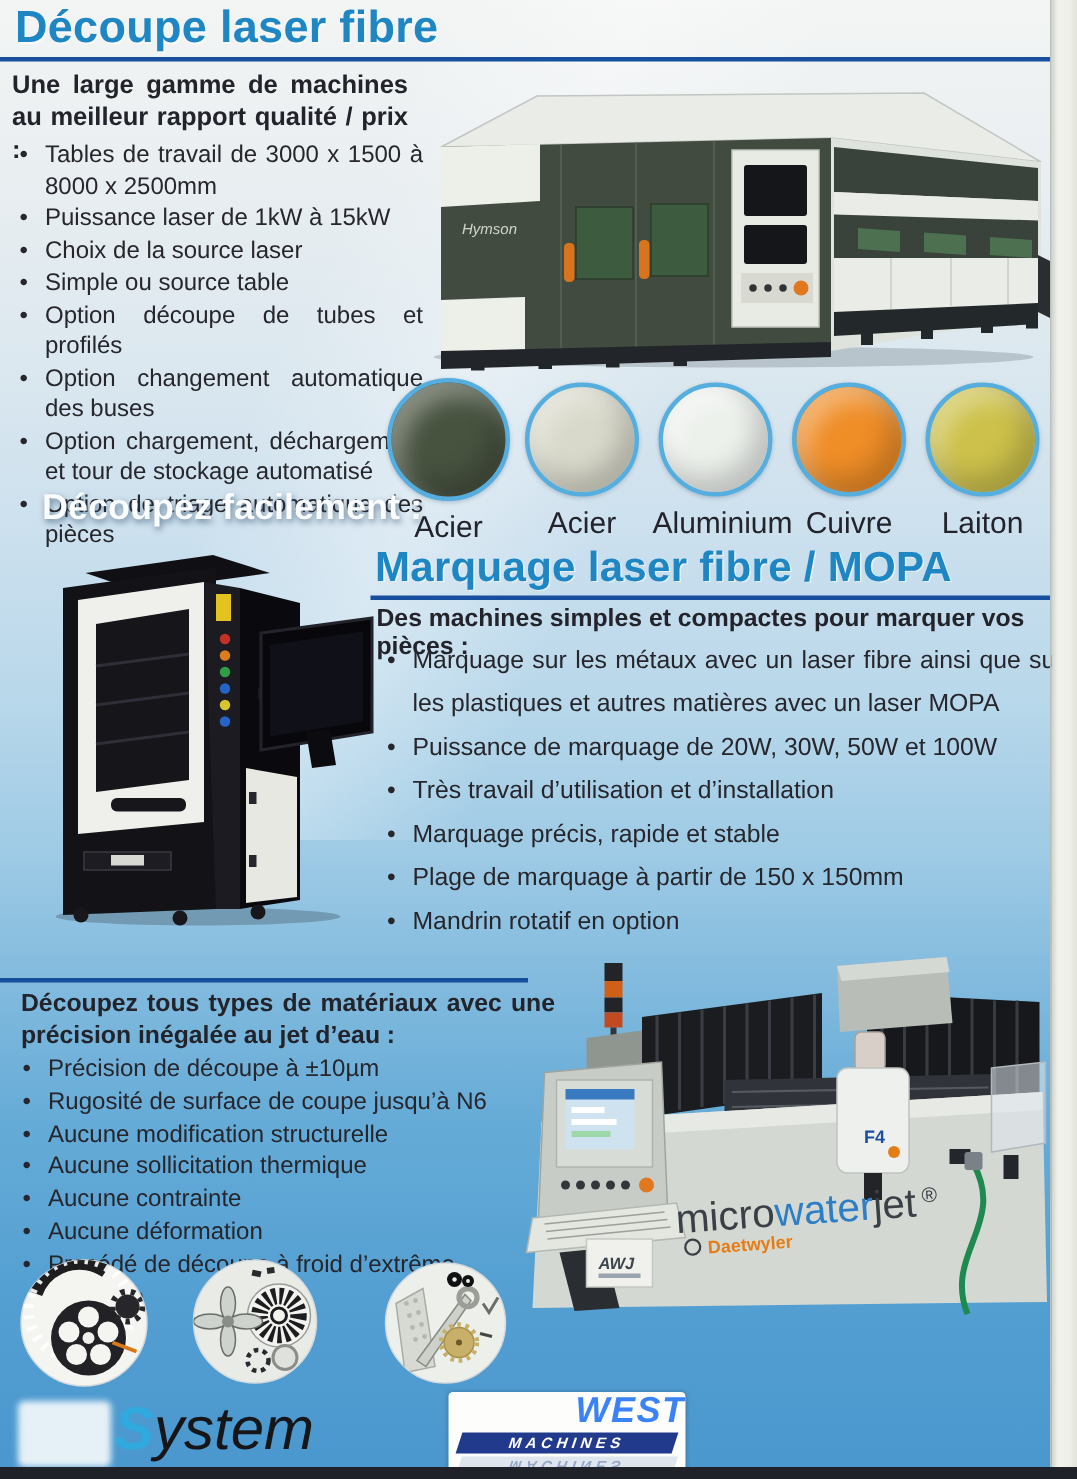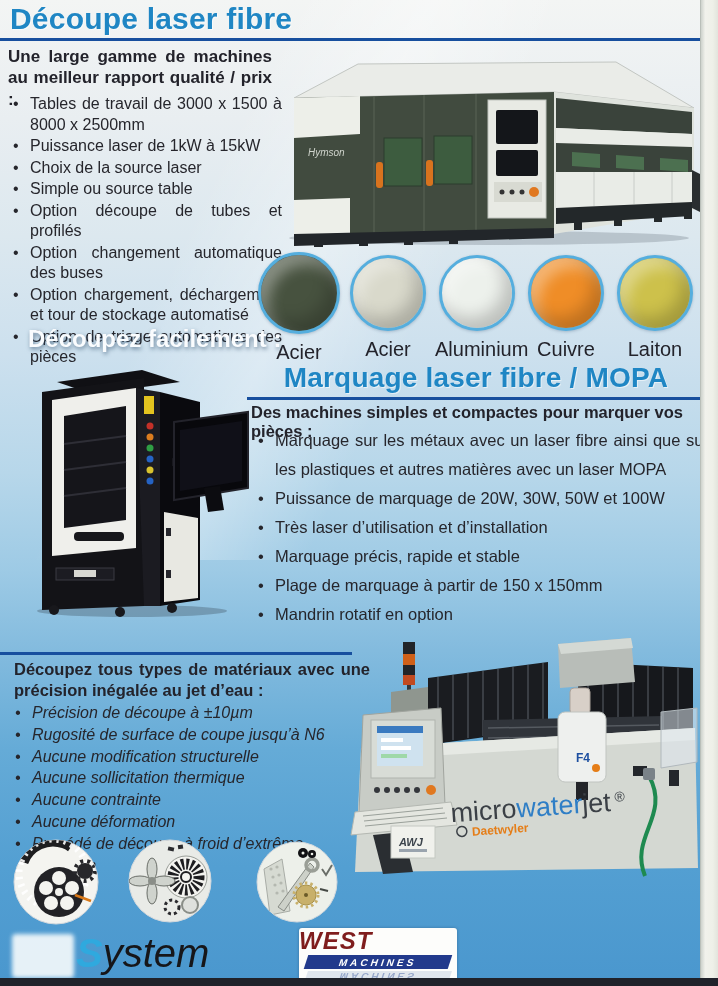--- a/index.html
+++ b/index.html
@@ -4,38 +4,38 @@
 <style>
   html,body{margin:0;padding:0;}
   body{width:718px;height:986px;font-family:"Liberation Sans",sans-serif;}
   #page{position:relative;width:718px;height:986px;overflow:hidden;
     background:linear-gradient(180deg,#f3f5f4 0%,#e9eef1 12%,#dce8ef 24%,#cce0ee 36%,#b7d7ea 48%,#9dcae5 58%,#83bbde 66%,#65abd7 76%,#539fd2 88%,#4a97ce 100%);}
   .sheen{position:absolute;left:0;top:0;width:718px;height:560px;pointer-events:none;
     background:linear-gradient(115deg,rgba(255,255,255,0) 30%,rgba(255,255,255,.35) 44%,rgba(255,255,255,0) 58%);}
   h1,h2,p,ul{margin:0;padding:0;}
   .title{position:absolute;font-weight:700;color:#1f86c4;text-shadow:1px 1px 0 rgba(255,255,255,.55);letter-spacing:.2px;}
   #sec1-title{left:10px;top:2px;font-size:30px;}
-  #sec2-title{left:250px;top:362px;width:452px;text-align:center;font-size:28px;}
+  #sec2-title{left:250px;top:362px;width:452px;text-align:left;font-size:28px;}
   #sec3-title{left:8px;top:615px;font-size:29px;}
   .rule{position:absolute;height:3px;background:#174f9e;}
   #rule1{left:0;top:38px;width:700px;}
   #rule2{left:247px;top:397px;width:453px;}
   #rule3{left:0;top:652px;width:352px;}
   .intro{position:absolute;font-weight:700;color:#23232b;text-align:justify;}
   #sec1-intro{left:8px;top:46px;width:264px;font-size:17px;line-height:1.25;}
   #sec2-intro{left:251px;top:403px;width:456px;font-size:16.5px;text-align:left;}
   #sec3-intro{left:14px;top:659px;width:356px;font-size:16.5px;line-height:1.25;}
   .bullets{position:absolute;list-style:none;color:#26262c;}
   .bullets li{position:relative;padding-left:24px;}
   .bullets li::before{content:"•";position:absolute;left:7px;top:0;}
   #sec1-bullets{left:6px;top:94px;width:276px;}
   #sec1-bullets li{font-size:16px;line-height:20.5px;margin-bottom:1px;text-align:justify;}
   #sec2-bullets{left:251px;top:426px;width:458px;}
   #sec2-bullets li{font-size:16.5px;line-height:29px;text-align:justify;}
-  #sec3-bullets{left:8px;top:702px;width:348px;font-style:italic;}
+  #sec3-bullets{left:8px;top:702px;width:348px;}
   #sec3-bullets li{font-size:16px;line-height:21.8px;}
   #materials{position:absolute;left:257px;top:252px;width:440px;display:flex;justify-content:space-between;}
   .material{text-align:center;width:84px;}
   .swatch{width:70px;height:70px;border-radius:50%;border:3px solid #55aede;margin:3px auto 0;
     box-shadow:inset -8px -10px 16px rgba(0,0,0,.20),inset 8px 10px 14px rgba(255,255,255,.35),0 1px 3px rgba(30,60,90,.25);}
   .swatch-lg{width:76px;height:76px;margin-top:0;}
   .material-label{margin-top:7px;font-size:20px;color:#23232b;}
   #materials-caption{position:absolute;left:28px;top:325px;font-size:24px;font-weight:700;color:#fafcfe;
     text-shadow:1px 2px 4px rgba(35,65,95,.6);}
   .photo{position:absolute;}
@@ -44,21 +44,21 @@
   #waterjet-photo{left:333px;top:620px;}
   #part1{left:13px;top:839px;}
   #part2{left:128px;top:839px;}
   #part3{left:256px;top:841px;}
   #system-logo{position:absolute;left:12px;top:928px;display:flex;align-items:center;}
   .logo-blur{width:62px;height:44px;margin-top:6px;background:rgba(243,248,251,.92);border-radius:4px;filter:blur(2px);}
   .system-text{font-size:40px;font-style:italic;color:#161619;line-height:48px;margin-left:2px;}
   .system-s{color:#2fa9de;font-weight:700;}
   #west-logo{position:absolute;left:299px;top:928px;width:158px;height:54px;background:#fdfdfb;border-radius:3px;
     box-shadow:0 0 3px rgba(20,40,70,.35);overflow:hidden;}
-  .west-text{text-align:left;color:#7f1d1d;font-weight:700;font-style:italic;font-size:24px;line-height:26px;letter-spacing:1px;}
+  .west-text{text-align:right;color:#3b82f6;font-weight:700;font-style:italic;font-size:24px;line-height:26px;letter-spacing:1px;}
   .machines-banner{position:absolute;left:7px;right:7px;top:27px;height:14px;background:#223a8c;transform:skewX(-18deg);
     display:flex;align-items:center;justify-content:center;color:#ffffff;font-size:10px;font-weight:700;letter-spacing:3px;}
   .machines-reflection{position:absolute;left:7px;right:7px;top:43px;height:12px;background:#c3cfe0;transform:skewX(-18deg) scaleY(-1);
     display:flex;align-items:center;justify-content:center;color:#33549a;font-size:10px;font-weight:700;letter-spacing:3px;opacity:.5;}
   #right-strip{position:absolute;right:0;top:0;width:17px;height:986px;
     background:linear-gradient(90deg,#cdd2cc 0%,#f1f2ec 25%,#eef0e8 70%,#e2e4dc 100%);border-left:1px solid #b9bfb9;}
   #bottom-strip{position:absolute;left:0;top:978px;width:718px;height:8px;background:#20222a;}
 </style>
 </head>
 <body>
@@ -183,21 +183,21 @@
       <circle cx="98" cy="252" r="5" fill="#18181c"></circle>
       <circle cx="150" cy="248" r="5" fill="#18181c"></circle>
   </svg>
 
   <h2 id="sec2-title" class="title">Marquage laser fibre / MOPA</h2>
   <div id="rule2" class="rule"></div>
   <p id="sec2-intro" class="intro">Des machines simples et compactes pour marquer vos pièces :</p>
   <ul id="sec2-bullets" class="bullets">
       <li>Marquage sur les métaux avec un laser fibre ainsi que sur les plastiques et autres matières avec un laser MOPA</li>
       <li>Puissance de marquage de 20W, 30W, 50W et 100W</li>
-      <li>Très laser d’utilisation et d’installation</li>
+      <li>Très travail d’utilisation et d’installation</li>
       <li>Marquage précis, rapide et stable</li>
       <li>Plage de marquage à partir de 150 x 150mm</li>
       <li>Mandrin rotatif en option</li>
     </ul>
 
   <div id="rule3" class="rule"></div>
   <p id="sec3-intro" class="intro">Découpez tous types de matériaux avec une précision inégalée au jet d’eau :</p>
   <ul id="sec3-bullets" class="bullets">
       <li>Précision de découpe à ±10µm</li>
       <li>Rugosité de surface de coupe jusqu’à N6</li>

